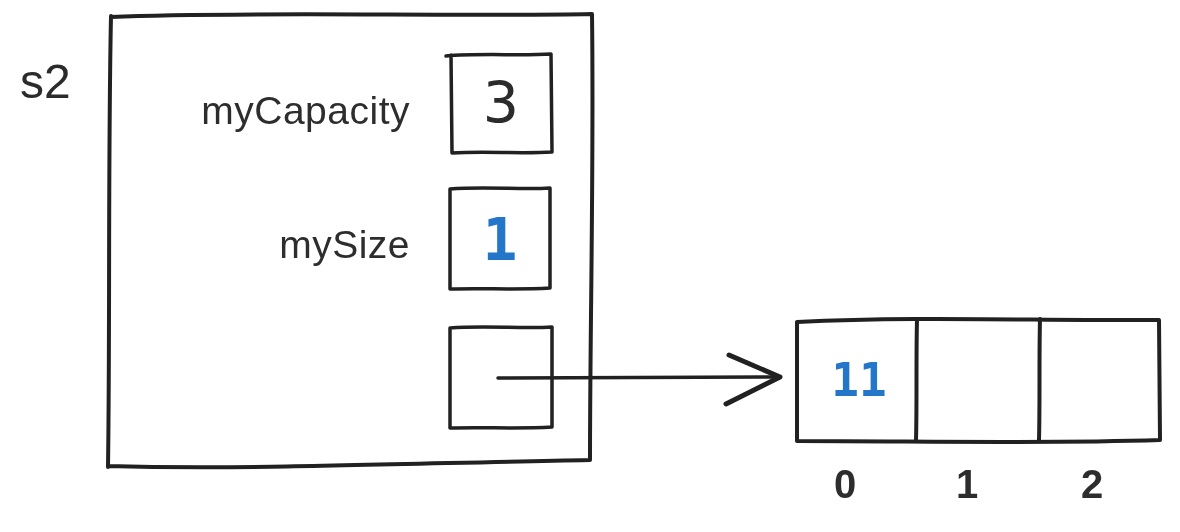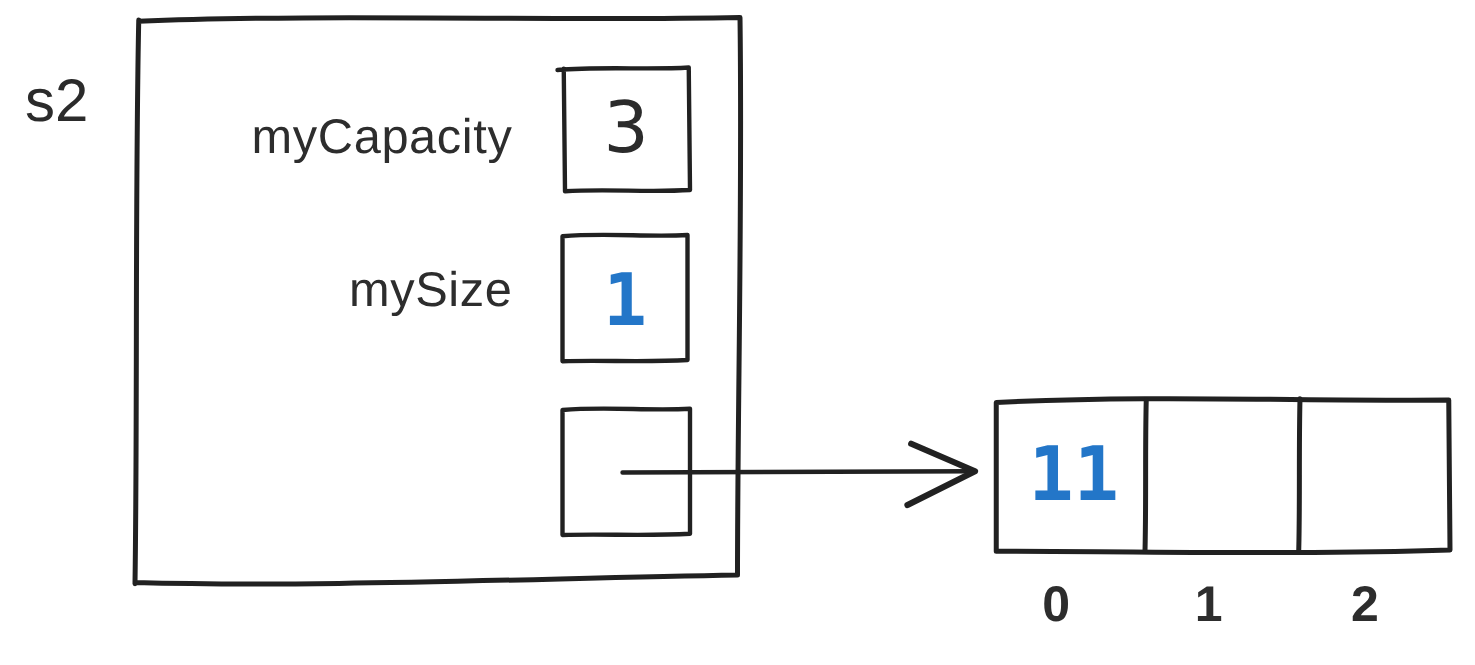--- a/index.html
+++ b/index.html
@@ -55,21 +55,21 @@
     color: var(--value-dark);
     font-family: "DejaVu Sans", sans-serif;
   }
   .val-blue {
     font-size: 58px;
     font-weight: 700;
     color: var(--value-blue);
     font-family: "DejaVu Sans Mono", monospace;
   }
   .cell-val {
-    font-size: 60px;
+    font-size: 46px;
     font-weight: 700;
     color: var(--value-blue);
     font-family: "DejaVu Sans Mono", monospace;
     text-align: center;
   }
   .idx {
     transform: translate(-50%, -50%);
     font-size: 40px;
     font-weight: 600;
     color: var(--label);
@@ -107,21 +107,21 @@
          L 1160 440 C 1040 444 918 441 797 441
          Z"></path>
 
     <path class="w4" d="M 917 320 C 916 360 917 400 916 441"></path>
     <path class="w4" d="M 1040 319 C 1039 360 1040 400 1039 440"></path>
   </svg>
 
   <div class="txt obj-ref">s2</div>
 
   <div class="txt field-label" style="top:110px;">myCapacity</div>
-  <div class="txt field-label" style="top:232px;">mySize</div>
+  <div class="txt field-label" style="top:244px;">mySize</div>
 
   <div class="txt val val-dark" style="left:501px; top:103px;">3</div>
   <div class="txt val val-blue" style="left:500px; top:240px;">1</div>
   <div class="txt val val-blue" style="left:501px; top:378px;"></div>
 
   <div class="txt val cell-val" style="left:859px; top:380px;">11</div>
   <div class="txt val cell-val" style="left:978px; top:380px;"></div>
   <div class="txt val cell-val" style="left:1100px; top:380px;"></div>
 
   <div class="txt idx" style="left:845px; top:484px;">0</div>

